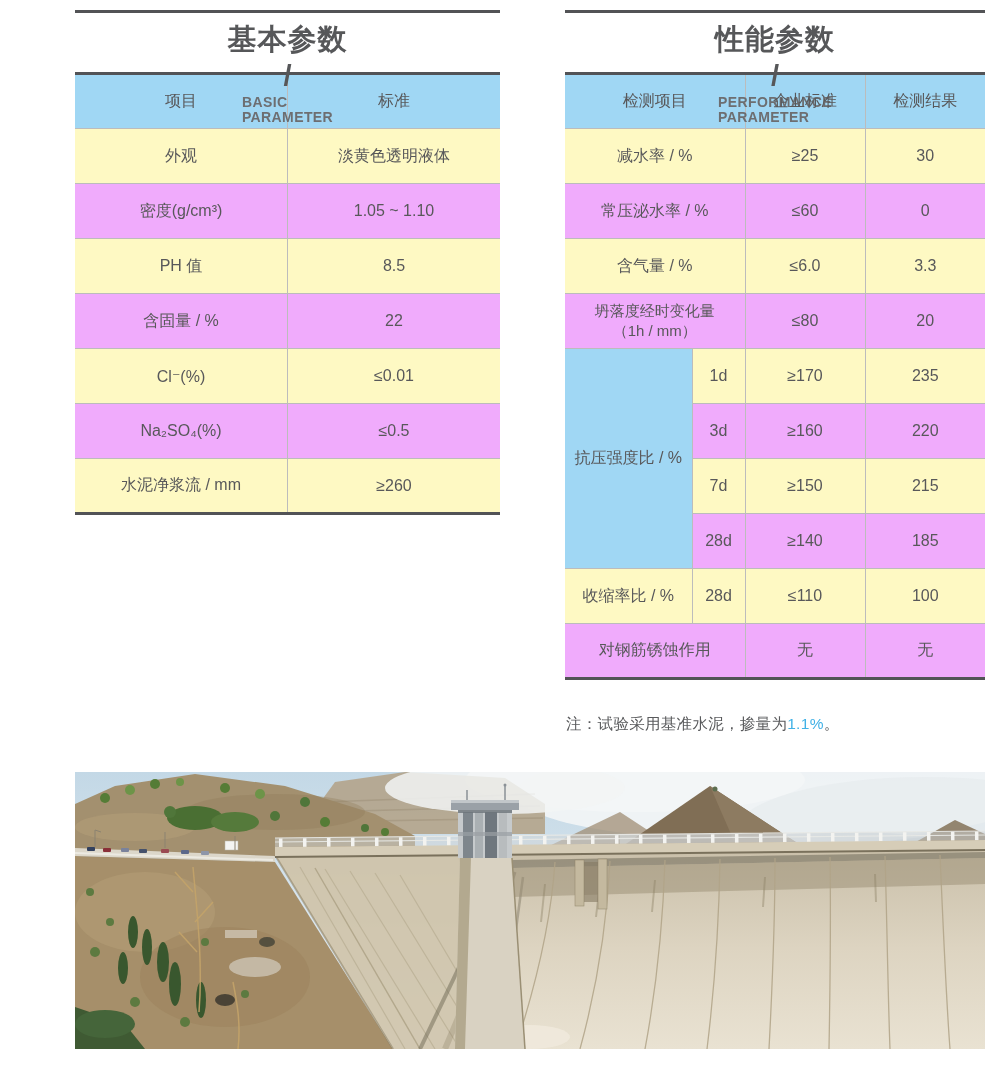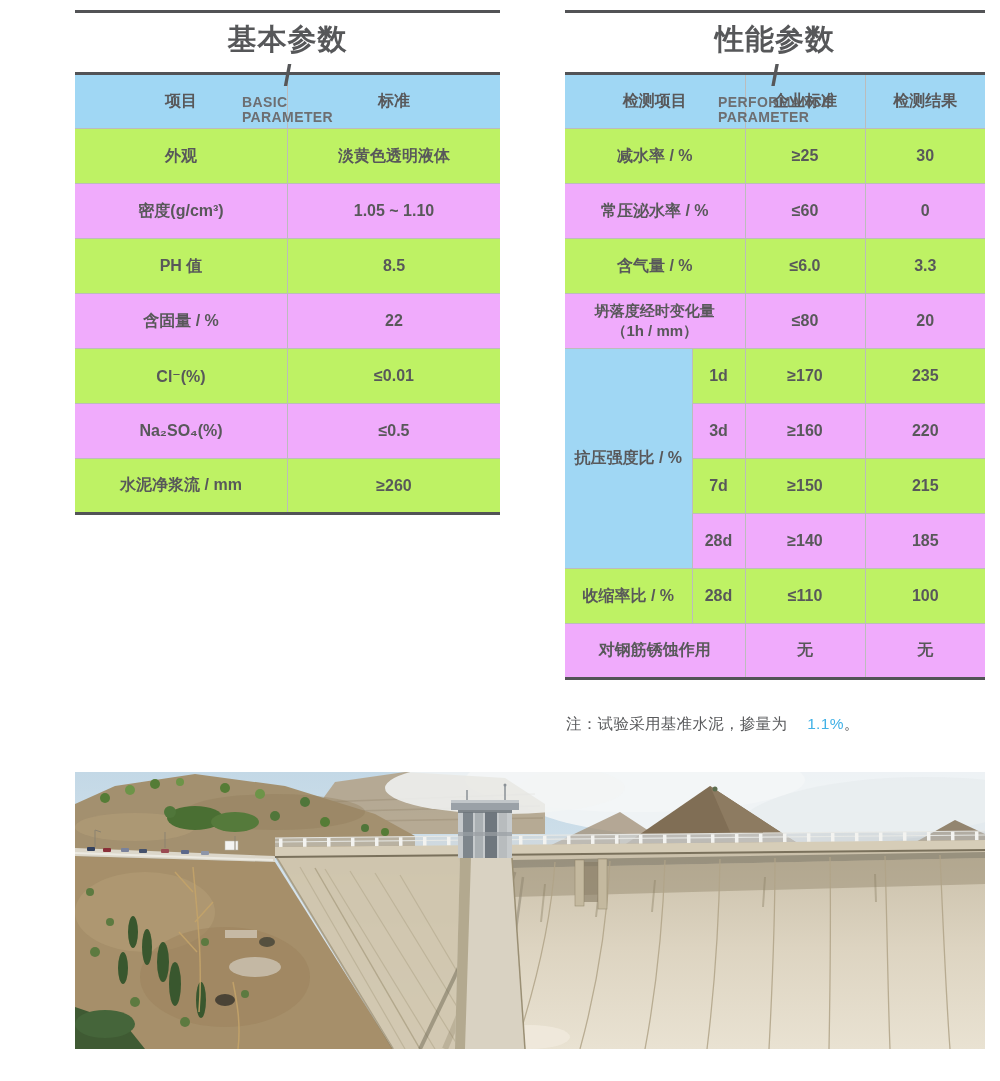--- a/index.html
+++ b/index.html
@@ -14,31 +14,31 @@
   .sec-title{display:flex;align-items:center;margin:7px 0 0 0;height:46px;flex-direction:column;}
   .title-cn{font-size:29px;font-weight:bold;color:#565759;letter-spacing:1px;white-space:nowrap;}
   .title-slash{font-size:29px;font-weight:bold;color:#565759;margin:0 8px 0 8px;}
   .title-en{font-size:14px;line-height:15px;color:#6d6e71;letter-spacing:.4px;padding-top:2px;}
   .title-en span{display:block;}
 
   table.ptable{width:100%;border-collapse:collapse;table-layout:fixed;
     border-top:3px solid #525356;border-bottom:3px solid #525356;
     font-size:16px;color:#58585a;margin-top:6px;}
   .ptable th,.ptable td{height:55px;text-align:center;vertical-align:middle;
-    border:1px solid #bcbcbc;font-weight:bold;padding:0 3px;box-sizing:border-box;}
+    border:1px solid #bcbcbc;font-weight:normal;padding:0 3px;box-sizing:border-box;}
   .ptable tr>*:first-child{border-left:none;}
   .ptable tr>*:last-child{border-right:none;}
   .ptable thead th{background:#a0d7f4;}
-  .ptable tr.r-white>td{background:#bef264;}
+  .ptable tr.r-white>td{background:#fef9c3;}
   .ptable tr.r-gray>td{background:#f0abfc;}
   .ptable td.blue-cell{background:#a0d7f4 !important;margin-left:31px;}
   .cell-2line div{line-height:20px;font-size:15px;}
 
   .note{position:absolute;left:566px;top:698px;font-size:15.5px;color:#595a5c;letter-spacing:.3px;}
-  .note .hl{color:#41b1e6;margin-left:20px;}
+  .note .hl{color:#41b1e6;}
 
   .photo{position:absolute;left:75px;top:772px;width:910px;height:277px;margin:0;overflow:hidden;}
   .photo svg{display:block;width:910px;height:277px;}
 </style>
 </head>
 <body>
 
 <div class="page">
 
   <section class="section sec-basic">

